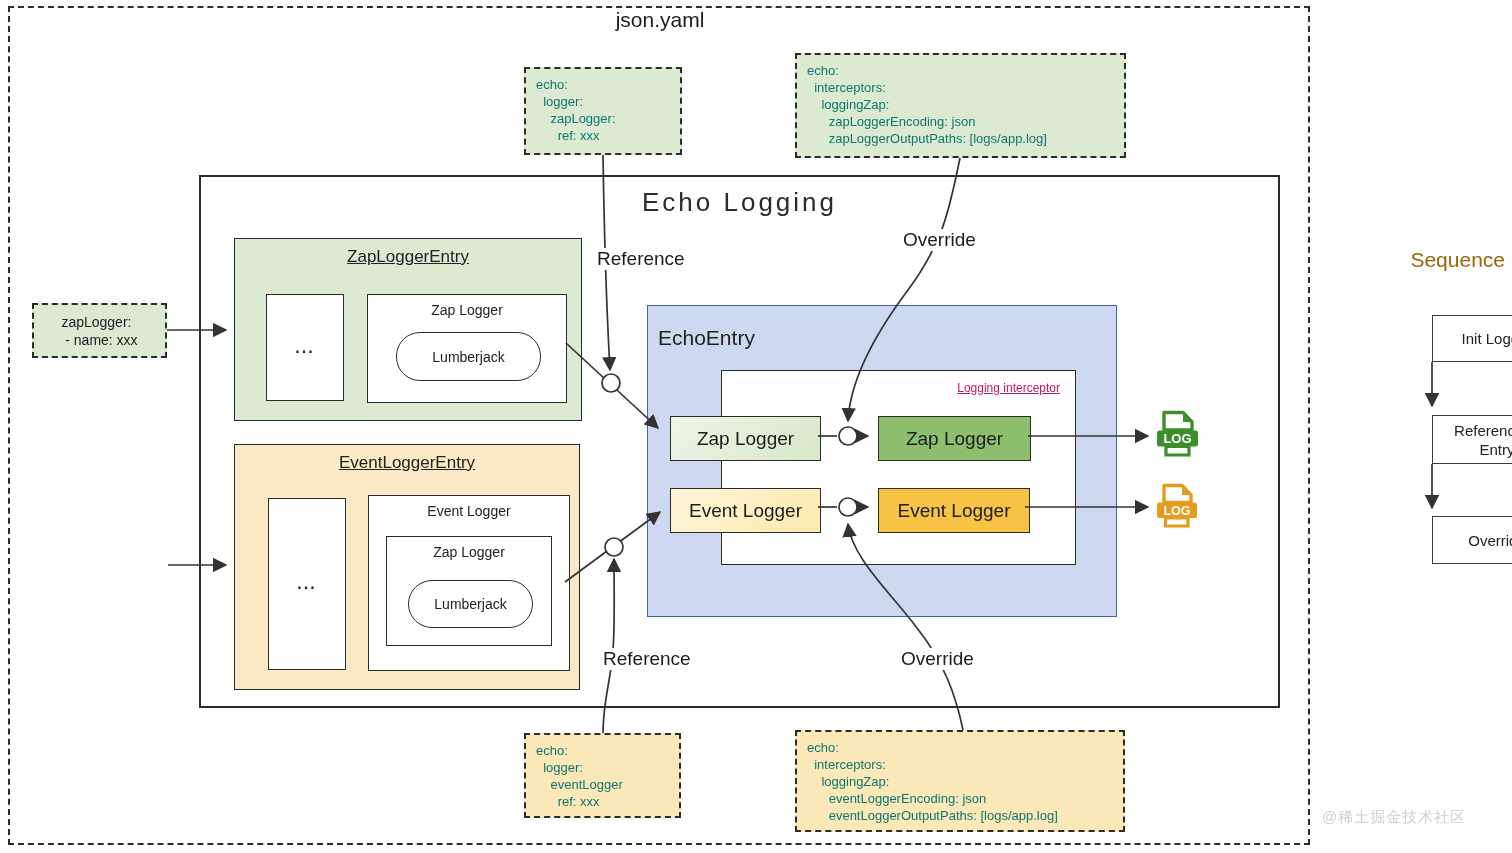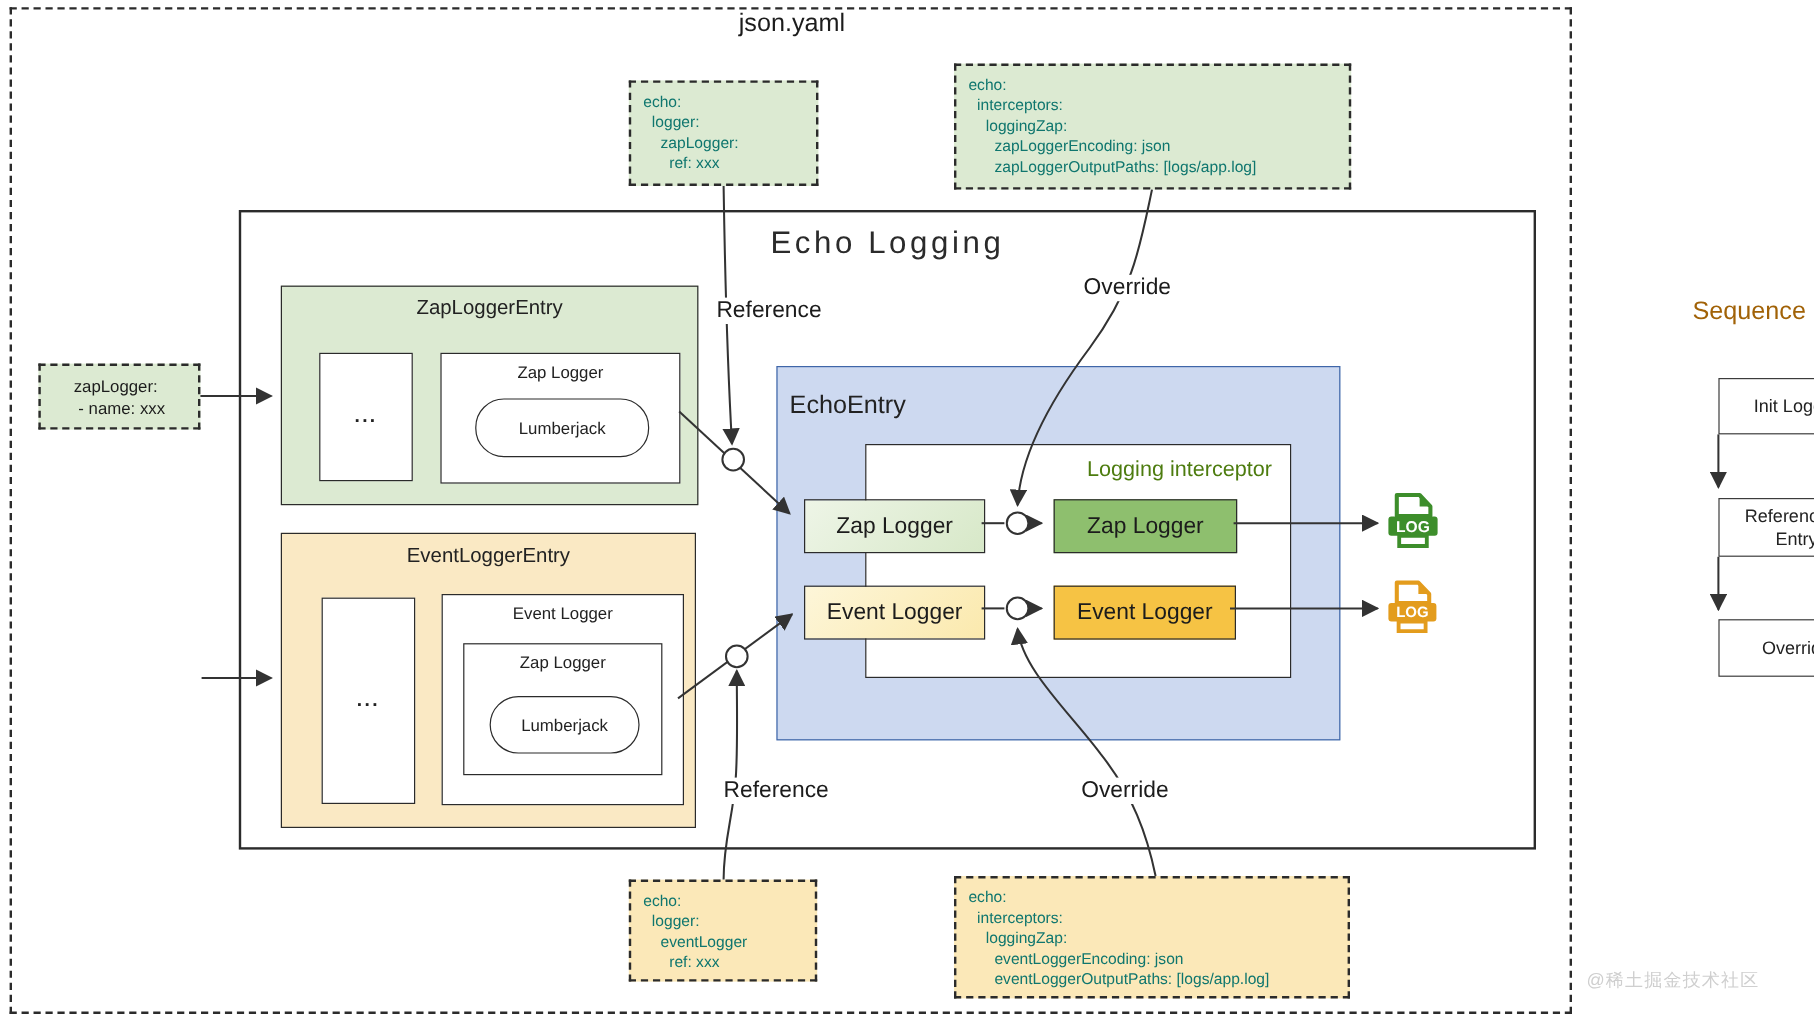--- a/index.html
+++ b/index.html
@@ -13,40 +13,40 @@
   #boot-title{left:575px;top:8px;width:170px;text-align:center;font-size:21px;color:#1c1c1c;}
 
   
   #server{left:199px;top:175px;width:1081px;height:533px;border:2px solid #2b2b2b;background:#fff;}
   #server-title{left:0;top:10px;width:100%;text-align:center;font-size:26px;letter-spacing:3px;color:#2b2b2b;}
 
   
   .entry{border:1.6px solid #2b2b2b;}
   #zap-entry{left:33px;top:61px;width:348px;height:183px;background:#dcead2;}
   #event-entry{left:33px;top:267px;width:346px;height:246px;background:#fae9c4;}
-  .entry-title{left:0;top:8px;width:100%;text-align:center;font-size:17px;color:#222;}
+  .entry-title{left:0;top:8px;width:100%;text-align:center;font-size:17px;color:#222;text-decoration:underline;}
   .whitebox{background:#fff;border:1.5px solid #2b2b2b;}
   .boxlabel{left:0;top:7px;width:100%;text-align:center;font-size:14px;color:#222;}
   .dots{display:flex;align-items:center;justify-content:center;font-size:16px;font-weight:bold;letter-spacing:2px;}
   .centerlabel{display:flex;align-items:center;justify-content:center;font-size:14px;border-radius:24px;}
 
   #zap-dots{left:31px;top:55px;width:78px;height:107px;}
   #zap-logger-box{left:132px;top:55px;width:200px;height:109px;}
   #zap-lumberjack{left:28px;top:37px;width:145px;height:49px;}
 
   #event-dots{left:33px;top:53px;width:78px;height:172px;}
   #event-logger-box{left:133px;top:50px;width:202px;height:176px;}
   #event-zap-box{left:17px;top:40px;width:166px;height:110px;}
   #event-lumberjack{left:21px;top:43px;width:125px;height:48px;}
 
   
   #echo-entry{left:446px;top:128px;width:470px;height:312px;background:#cdd9f0;border:1.8px solid #3f66a8;}
   #echo-entry-title{left:10px;top:20px;font-size:21px;color:#222;}
   #interceptor{left:73px;top:64px;width:355px;height:195px;background:#fff;border:1.6px solid #2b2b2b;}
-  #interceptor-title{right:15px;top:10px;font-size:18px;color:#4d7c0f;position:absolute;}
+  #interceptor-title{right:15px;top:10px;font-size:12px;color:#be185d;position:absolute;text-decoration:underline;}
   .chip{display:flex;align-items:center;justify-content:center;font-size:19px;
         border:1.6px solid #2b2b2b;color:#1c1c1c;}
   #chip-zap-ref{left:22px;top:110px;width:151px;height:45px;background:linear-gradient(135deg,#eef5e7,#d7e8c8);}
   #chip-zap-final{left:230px;top:110px;width:153px;height:45px;background:#8ebf6e;}
   #chip-event-ref{left:22px;top:182px;width:151px;height:45px;background:linear-gradient(135deg,#fdf6d9,#fbe9ad);}
   #chip-event-final{left:230px;top:182px;width:152px;height:45px;background:#f6c344;}
 
   
   .yamlbox{border:2px dashed #2b2b2b;font-size:13px;line-height:17px;white-space:pre;
            padding:7px 10px;color:#0f766e;}

